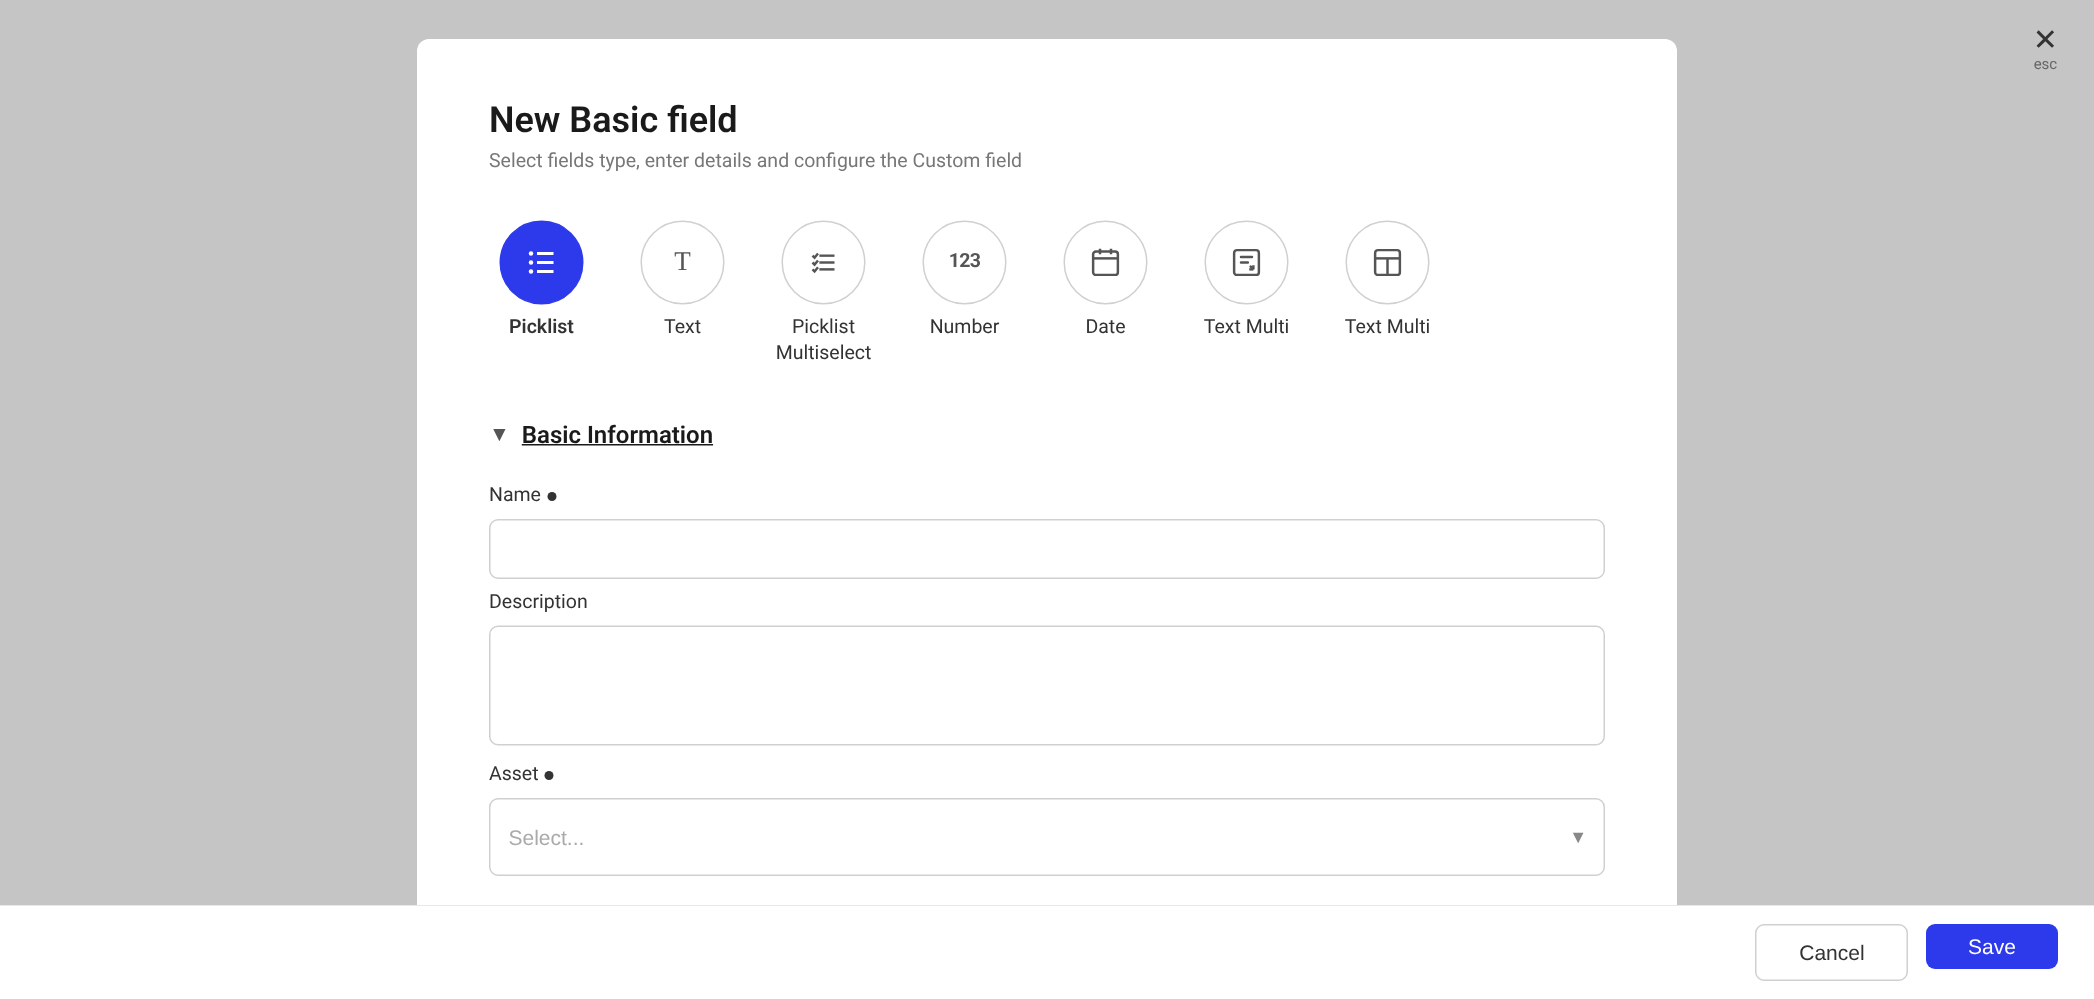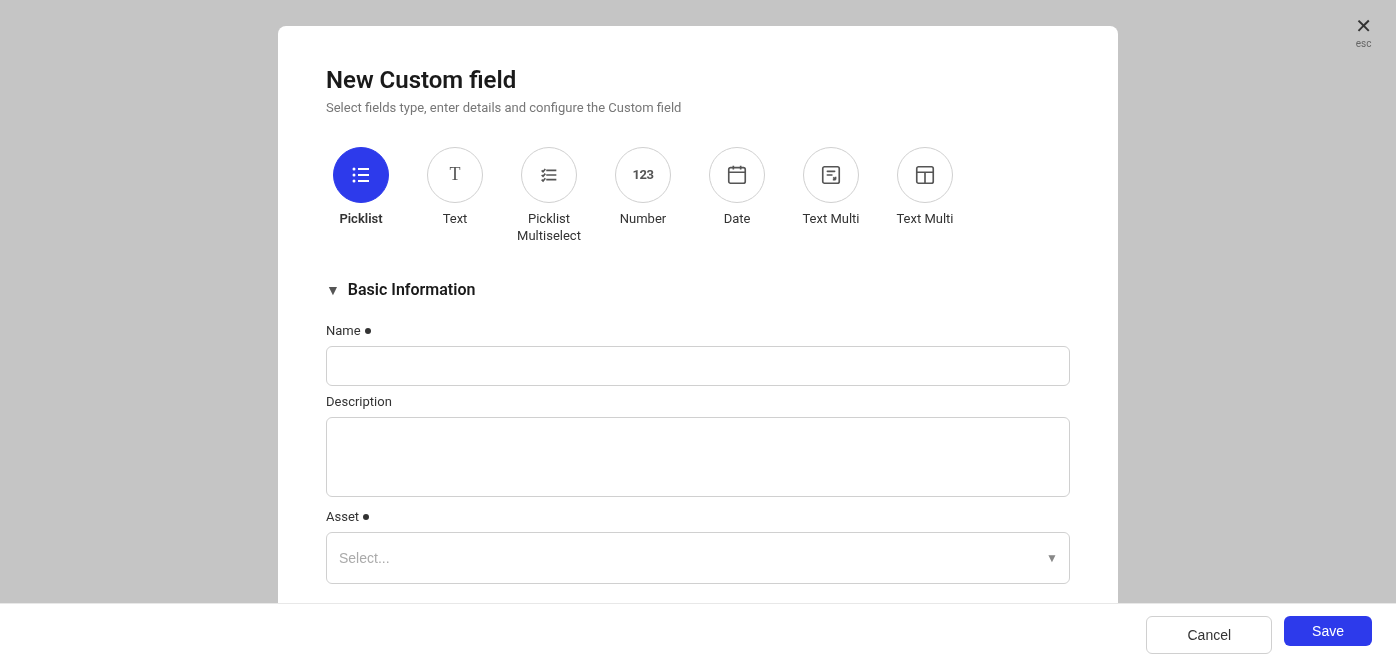--- a/index.html
+++ b/index.html
@@ -123,20 +123,21 @@
 
     .section-header .chevron {
       color: #555;
       font-size: 14px;
     }
 
     .section-title {
       font-size: 16px;
       font-weight: 600;
       color: #1a1a1a;
+      text-decoration: underline;
     }
 
     .form-group {
       margin-bottom: 8px;
     }
 
     .form-label {
       font-size: 13px;
       color: #333;
       margin-bottom: 8px;
@@ -214,21 +215,21 @@
       border-top: 1px solid #e8e8e8;
       padding: 12px 24px;
       display: flex;
       justify-content: flex-end;
       gap: 12px;
       z-index: 100;
     }
 
     .btn-cancel {
       height: 38px;
-      padding: 0 40px;
+      padding: 0 28px;
       border: 1px solid #d0d0d0;
       border-radius: 6px;
       background: #fff;
       font-size: 14px;
       color: #333;
       cursor: pointer;
       margin-left: 29px;
     }
 
     .btn-save {
@@ -247,21 +248,21 @@
 <body>
 
 <div class="overlay-bg"></div>
 
 <div class="close-btn-area" style="position:fixed; top:16px; right:24px; z-index:200;">
   <span class="close-x">✕</span>
   <span class="esc-label">esc</span>
 </div>
 
 <div class="modal">
-  <h1 class="modal-title">New Custom field</h1>
+  <h1 class="modal-title">New Basic field</h1>
   <p class="modal-subtitle">Select fields type, enter details and configure the Custom field</p>
 
   <div class="field-types">
 
     <div class="field-type-item active">
       <div class="field-type-icon active">
         <svg width="24" height="24" viewBox="0 0 24 24" fill="none" stroke="currentColor" stroke-width="2">
           <line x1="9" y1="6" x2="20" y2="6"></line>
           <line x1="9" y1="12" x2="20" y2="12"></line>
           <line x1="9" y1="18" x2="20" y2="18"></line>

